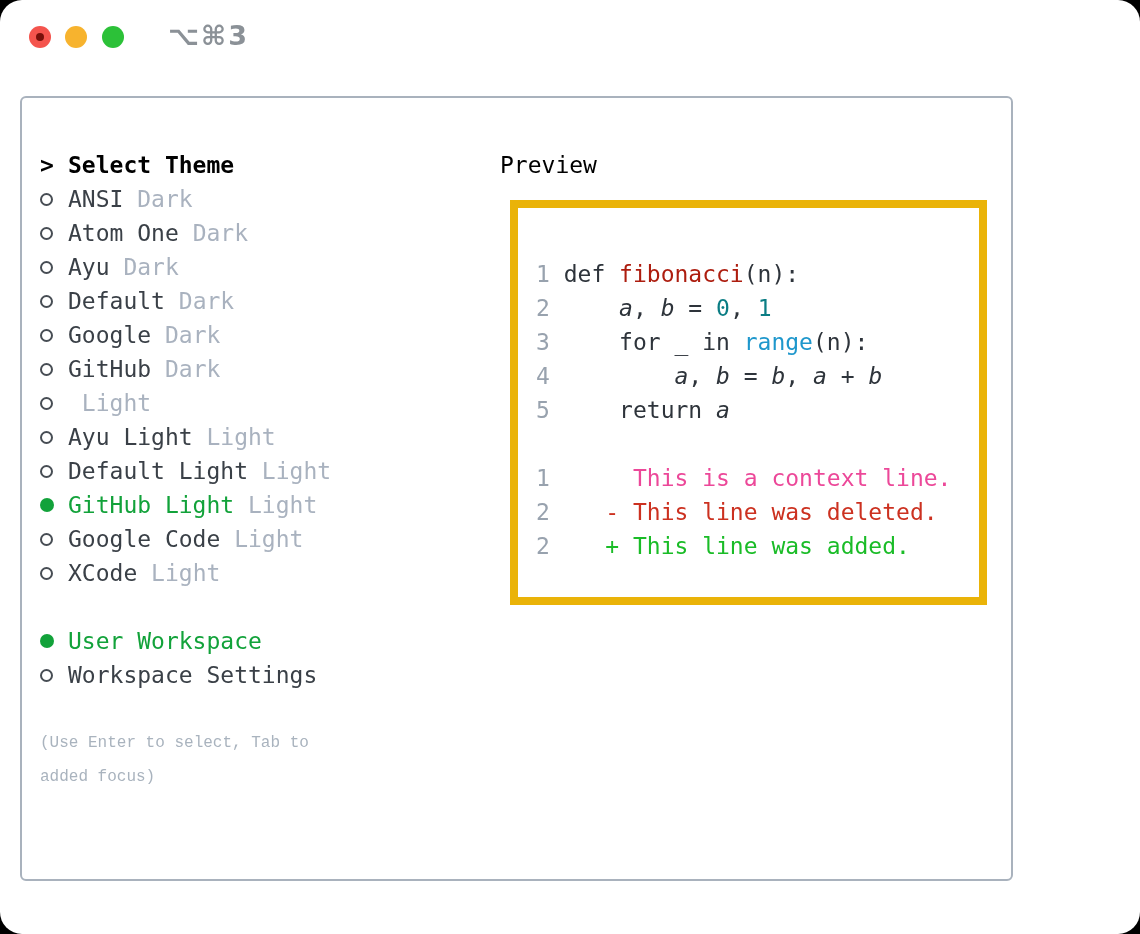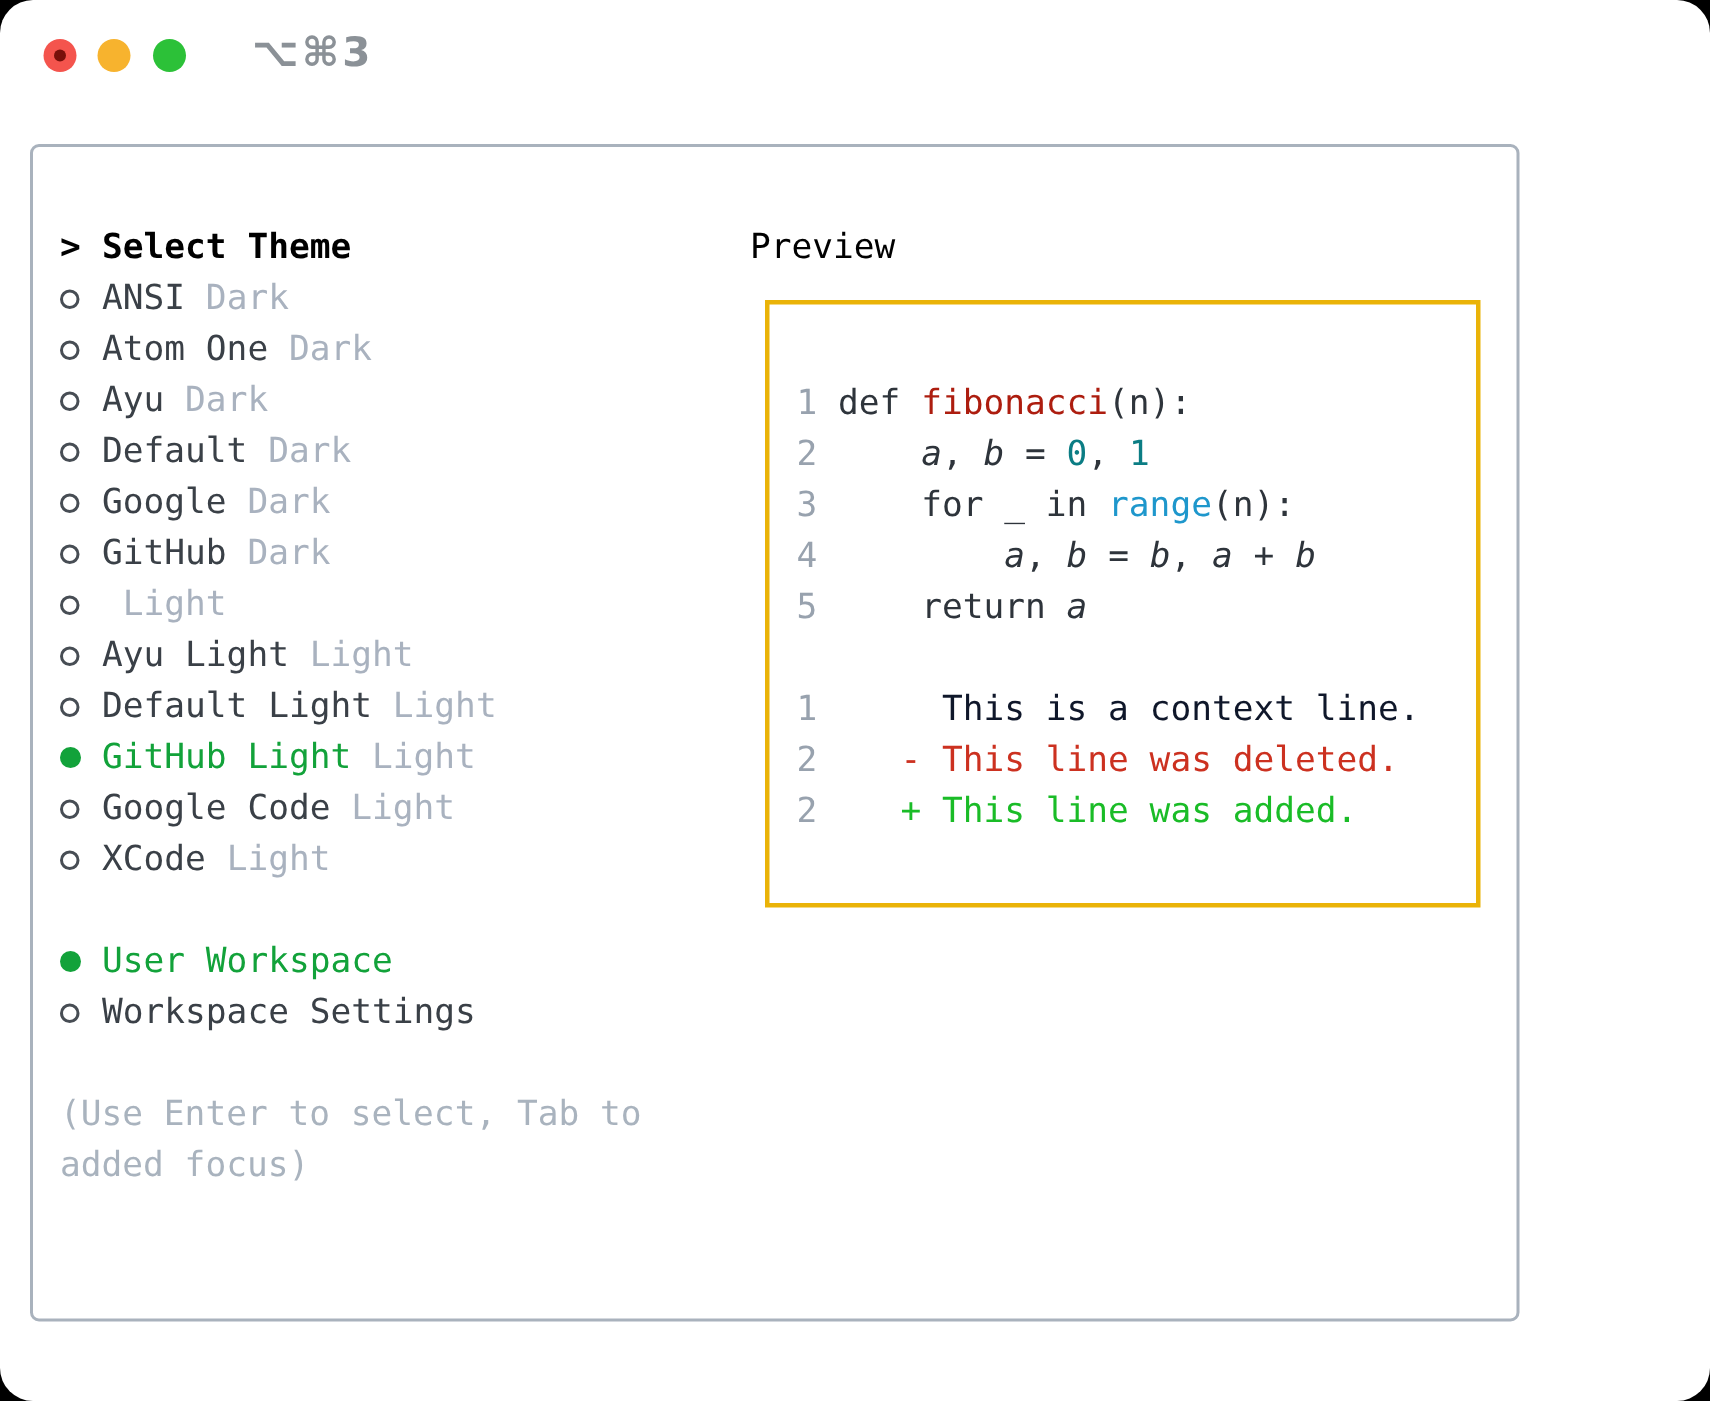--- a/index.html
+++ b/index.html
@@ -27,36 +27,36 @@
   .row-spacer{height:34px;}
   .marker{width:28px;flex:0 0 28px;display:flex;align-items:center;}
   .circle{width:13px;height:13px;box-sizing:border-box;border:2px solid #474d54;border-radius:50%;}
   .dot{width:14px;height:14px;border-radius:50%;background:#12a23a;}
   .prompt{color:#000;font-weight:bold;}
   .picker-title{color:#000;font-weight:bold;}
   .name{color:#3a4047;}
   .variant{color:#a9b2bf;}
   .selected .name{color:#12a23a;text-align:center;}
   .section-title{color:#000;}
-  .hint{color:#a9b3be;line-height:34px;font-size:23px;white-space:pre;}
+  .hint{color:#a9b3be;line-height:34px;font-size:16px;white-space:pre;font-family:Liberation Mono, monospace;}
 
   
   .preview-title{position:absolute;left:478px;top:50px;height:34px;line-height:34px;
                  font-size:23px;font-weight:normal;color:#000;}
   .preview-box{position:absolute;left:488px;top:102px;width:477px;height:405px;box-sizing:border-box;
-               border:3px solid #eab308;background:#fff;overflow:hidden;}
+               border:8px solid #eab308;background:#fff;overflow:hidden;}
   .code{margin:0;padding:49px 0 0 18px;font-size:23px;line-height:34px;}
   .cl{height:34px;white-space:pre;}
   .ln{color:#98a2ae;}
   .codetxt{color:#2e343b;}
   .fn{color:#ad1d0f;}
   .var{color:#2e343b;font-style:italic;}
   .num{color:#0b7d84;}
   .builtin{color:#1e97cc;}
-  .ctx{color:#0f172a;}
+  .ctx{color:#ec4899;}
   .del{color:#cc3120;}
   .add{color:#1abc27;}
 </style>
 </head>
 <body>
 
 <div class="screen">
   <div class="window">
 
     <div class="titlebar">

